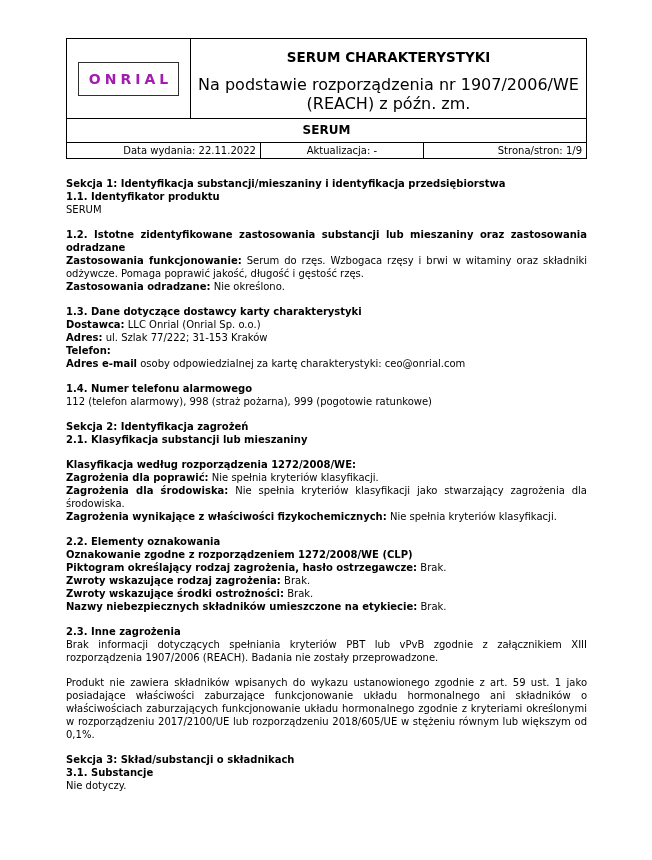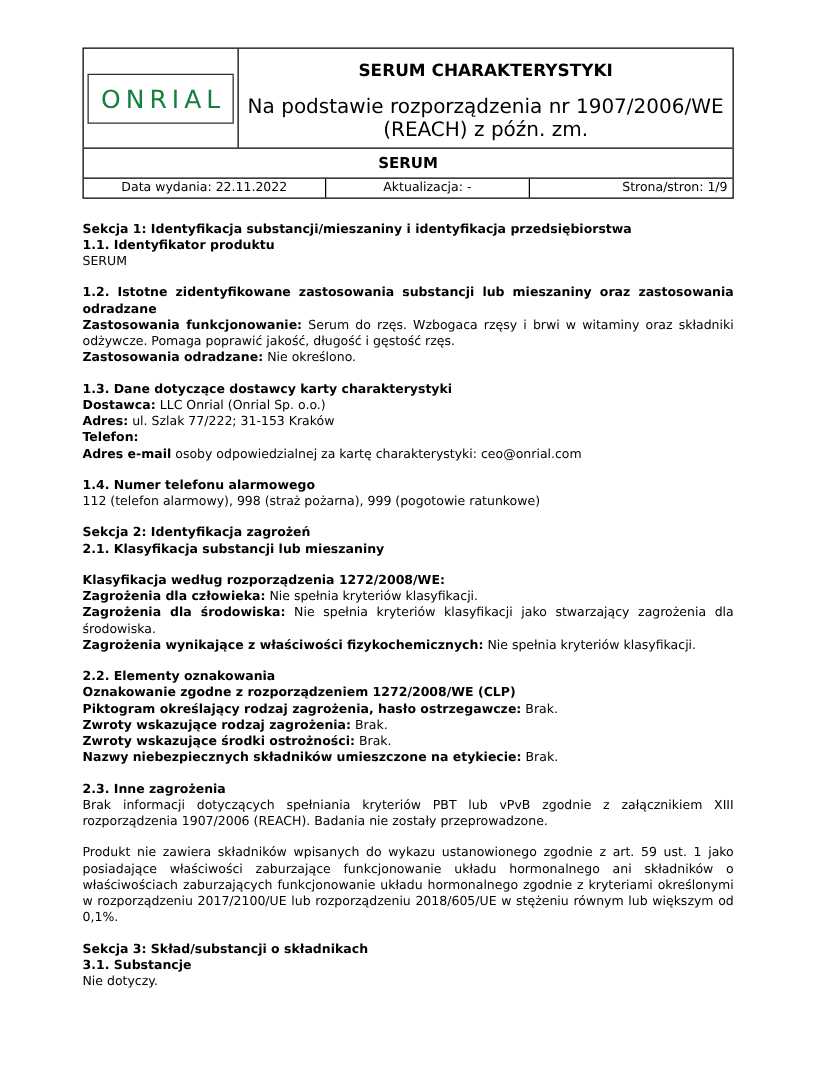--- a/index.html
+++ b/index.html
@@ -19,35 +19,35 @@
   .hdr { border: 1px solid #000; }
   .hdr-top { display: flex; border-bottom: 1px solid #000; }
   .logo-cell {
     width: 124px; border-right: 1px solid #000;
     display: flex; align-items: center; justify-content: center;
     padding: 5px;
   }
   .logo-box {
     border: 1.5px solid #2f2f2f;
     padding: 9px 6px 9px 10px;
-    font-size: 20px; letter-spacing: 4px;
-    color: #15803d; font-weight: 400;
+    font-size: 14px; letter-spacing: 4px;
+    color: #a21caf; font-weight: 700;
     line-height: 1;
     white-space: nowrap;
   }
   .title-cell { flex: 1; text-align: center; padding: 7px 4px 5px; }
   .doc-title { font-weight: bold; font-size: 13.5px; padding: 3px 0 10px; }
   .doc-subtitle { font-size: 16px; }
   .hdr-product {
     text-align: center; font-weight: bold; font-size: 12px;
     padding: 4px 0 5px; border-bottom: 1px solid #000;
   }
   .hdr-meta { display: flex; font-size: 10px; line-height: 13px; }
   .meta-cell { padding: 1px 4px; }
-  .meta-cell.c1 { flex: 1.2; text-align: center; }
+  .meta-cell.c1 { flex: 1.2; text-align: right; }
   .meta-cell.c2 { flex: 1; text-align: center; border-left: 1px solid #000; border-right: 1px solid #000; }
   .meta-cell.c3 { flex: 1; text-align: right; }
   
   .doc-body { margin-top: 18px; font-size: 10px; line-height: 13px; }
   .doc-body p { text-align: justify; }
   .b { font-weight: bold; }
   .mt { margin-top: 12px; }
 </style>
 </head>
 <body>
@@ -90,21 +90,21 @@
     <p><b>Telefon:</b></p>
     <p><b>Adres e-mail</b> <span>osoby odpowiedzialnej za kartę charakterystyki: ceo@onrial.com</span></p>
 
     <p class="b mt">1.4. Numer telefonu alarmowego</p>
     <p>112 (telefon alarmowy), 998 (straż pożarna), 999 (pogotowie ratunkowe)</p>
 
     <p class="b mt">Sekcja 2: Identyfikacja zagrożeń</p>
     <p class="b">2.1. Klasyfikacja substancji lub mieszaniny</p>
 
     <p class="b mt">Klasyfikacja według rozporządzenia 1272/2008/WE:</p>
-    <p><b>Zagrożenia dla człowieka:</b> <span>Nie spełnia kryteriów klasyfikacji.</span></p>
+    <p><b>Zagrożenia dla poprawić:</b> <span>Nie spełnia kryteriów klasyfikacji.</span></p>
     <p><b>Zagrożenia dla środowiska:</b> <span>Nie spełnia kryteriów klasyfikacji jako stwarzający zagrożenia dla środowiska.</span></p>
     <p><b>Zagrożenia wynikające z właściwości fizykochemicznych:</b> <span>Nie spełnia kryteriów klasyfikacji.</span></p>
 
     <p class="b mt">2.2. Elementy oznakowania</p>
     <p class="b">Oznakowanie zgodne z rozporządzeniem 1272/2008/WE (CLP)</p>
     <p><b>Piktogram określający rodzaj zagrożenia, hasło ostrzegawcze:</b> <span>Brak.</span></p>
     <p><b>Zwroty wskazujące rodzaj zagrożenia:</b> <span>Brak.</span></p>
     <p><b>Zwroty wskazujące środki ostrożności:</b> <span>Brak.</span></p>
     <p><b>Nazwy niebezpiecznych składników umieszczone na etykiecie:</b> <span>Brak.</span></p>
 

